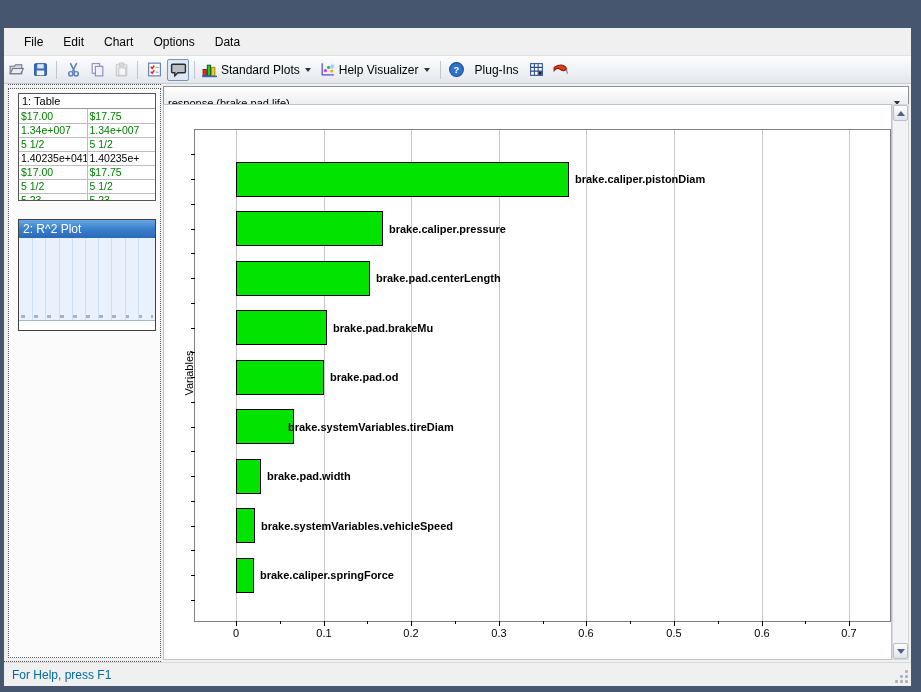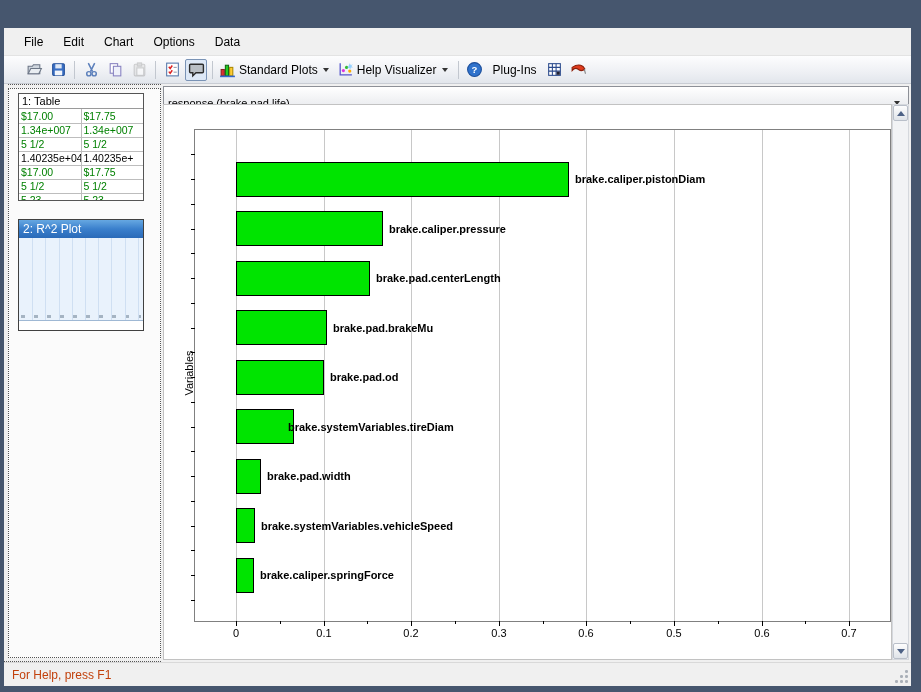--- a/index.html
+++ b/index.html
@@ -46,37 +46,37 @@
     position:absolute; left:0; right:0; top:0; height:28px;
     background:#f0f0f0; display:flex; align-items:center; padding-left:10px;
     border-bottom:1px solid #e3e3e3;
   }
   .menu-item { font-size:12px; color:#000; padding:4px 10px; cursor:default; }
   
   #toolbar {
     position:absolute; left:0; right:0; top:28px; height:28px;
     background:linear-gradient(180deg,#fdfdfe,#eef0f4 60%,#e2e6ec);
     border-bottom:1px solid #c9cdd4;
-    display:flex; align-items:center; padding-left:18px;
+    display:flex; align-items:center; padding-left:0;
   }
   .tb-btn { height:22px; min-width:22px; display:flex; align-items:center; justify-content:center; margin:0 1px; border:1px solid transparent; border-radius:2px; }
   .tb-btn.pressed { border:1px solid #7a93b5; background:#dde8f6; }
   .tb-sep { width:1px; height:18px; background:#c2c7cf; margin:0 4px; }
   .tb-label { font-size:12px; color:#000; margin:0 3px; white-space:nowrap; }
   .dd-arrow { width:0; height:0; border-left:3.5px solid transparent; border-right:3.5px solid transparent; border-top:4px solid #333; margin:0 4px 0 2px; }
   
   #content { position:absolute; left:0; right:0; top:56px; bottom:24px; background:#f0f0f0; }
   .dock-dotted-top { position:absolute; left:4px; top:0; width:447px; border-top:1px dotted #555; }
   .dock-dotted-bottom { position:absolute; left:0; bottom:0; width:297px; border-bottom:1px dotted #555; }
   
   #sidebar {
     position:absolute; left:4px; top:4px; width:153px; bottom:4px;
     background:#fbfbfb; border:1px dotted #555;
   }
-  .thumb { position:absolute; left:9px; width:126px; background:#fff; border:1px solid #555; overflow:hidden; }
+  .thumb { position:absolute; left:9px; width:138px; background:#fff; border:1px solid #555; overflow:hidden; }
   #thumb-table { top:4px; height:108px; }
   #thumb-table .thumb-header {
     height:15px; background:#fff; border-bottom:1px solid #9a9a9a;
     font-size:11px; color:#000; padding:1px 3px;
   }
   .ptable { width:100%; border-collapse:collapse; table-layout:fixed; }
   .ptable td {
     width:50%; height:14px; font-size:10.5px; padding:0 2px;
     border-bottom:1px solid #bdbdbd; border-right:1px solid #bdbdbd;
     white-space:nowrap; overflow:hidden;
@@ -121,21 +121,21 @@
   .scroll-btn { position:absolute; left:0; right:0; height:16px;
     background:linear-gradient(180deg,#fdfdfd,#dfe3e8); border:1px solid #b9bfc9; border-radius:2px;
     display:flex; align-items:center; justify-content:center; }
   .scroll-btn.up { top:0; } .scroll-btn.down { bottom:0; }
   .tri-up { width:0;height:0;border-left:4px solid transparent;border-right:4px solid transparent;border-bottom:5px solid #4d6185; }
   .tri-down { width:0;height:0;border-left:4px solid transparent;border-right:4px solid transparent;border-top:5px solid #4d6185; }
   
   #statusbar {
     position:absolute; left:0; right:0; bottom:0; height:24px;
     background:#f0f0f0; border-top:1px solid #d9d9d9;
-    display:flex; align-items:center; padding-left:8px; font-size:12px; color:#c2410c;
+    display:flex; align-items:center; padding-left:8px; font-size:12px; color:#0369a1;
   }
   #resize-grip { position:absolute; right:2px; bottom:2px; width:14px; height:14px; }
   #resize-grip i { position:absolute; width:2.5px; height:2.5px; background:#aab0b8; border-radius:50%; }
   
   .icon16 { width:17px; height:17px; display:block; }
   .disabled { opacity:.45; filter:grayscale(.6); }
 </style>
 </head>
 <body>
 

